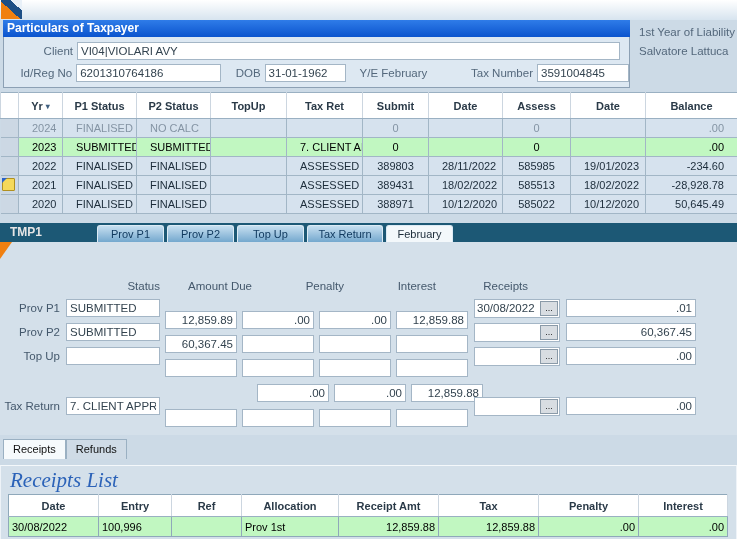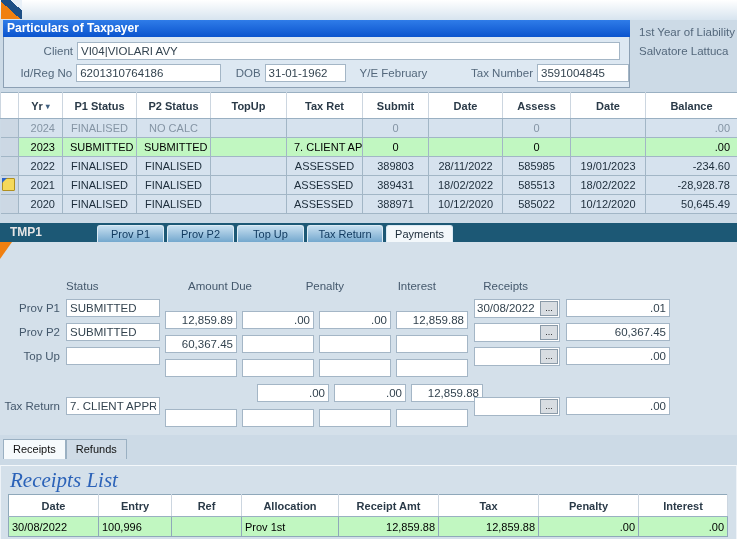--- a/index.html
+++ b/index.html
@@ -35,21 +35,21 @@
   
   table{ border-collapse:collapse; table-layout:fixed; }
   .years-grid{ width:737px; margin-top:4px; border-top:1px solid #9ab0c2; }
   .years-grid th{
     background:#fff; font-weight:bold; font-size:11px; height:26px;
     border-right:1px solid #ccd6e0; border-bottom:1px solid #9ab0c2; border-left:1px solid #ccd6e0;
   }
   .years-grid td{
     background:#d6e2ee; height:19px; font-size:11px; color:#1c2c3a;
     border-right:1px solid #a2b6c6; border-bottom:1px solid #a2b6c6;
-    padding:0 7px; white-space:nowrap; overflow:hidden;
+    padding:0 13px; white-space:nowrap; overflow:hidden;
   }
   .years-grid td.gut{ background:#ccd8e4; padding:0; position:relative; }
   .years-grid tr.dim td:not(.gut){ color:#8494a4; }
   .years-grid tr.sel td:not(.gut){ background:#c1f7c1; color:#000; }
   .ta-c{ text-align:center; } .ta-r{ text-align:right; } .ta-l{ text-align:left; }
   .sort-arrow{ font-size:8px; color:#406080; vertical-align:1px; }
   .note-icon{
     position:absolute; left:1px; top:2px; width:13px; height:13px;
     background:#f5d95a; border:1px solid #b09020; border-radius:1px;
   }
@@ -78,22 +78,22 @@
   .form-row{ display:flex; height:20px; margin-bottom:4px; align-items:center; }
   .c-label{ width:63px; text-align:right; padding-right:3px; color:#44586c; font-size:11.5px; white-space:nowrap; }
   .c-status{ width:94px; margin-left:3px; }
   .c-num{ width:72px; margin-left:5px; text-align:right;margin-top:24px; }
   .c-date{ width:86px; margin-left:6px; display:flex; background:#fff; border:1px solid #a4b6c6; height:19px; align-items:center; }
   .c-date input{ border:none; flex:1; width:60px; background:transparent; font:11.5px "Liberation Sans",sans-serif; color:#33434f; padding:0 2px; outline:none; }
   .lookup-btn{
     width:18px; height:15px; margin-right:1px; background:#d8dde2; border:1px solid #8a9aa8;
     font-size:9px; line-height:12px; text-align:center; color:#222; cursor:default;
   }
-  .c-amt{ width:104px; margin-left:6px; text-align:right; }
-  .lab-status{ width:94px; margin-left:66px; }
+  .c-amt{ width:130px; margin-left:6px; text-align:right; }
+  .lab-status{ width:94px; margin-left:66px;text-align:right; }
   .lab-num{ width:87px; margin-left:5px; text-align:right; }
   .lab-date{ width:86px; margin-left:6px; }
   .lab-amt{ width:108px; margin-left:6px; text-align:right; }
   .spacer-tot{ width:257px; }
   .mt5{ margin-top:5px; }
   
   .receipts-tabs{ display:flex; margin:4px 0 0 3px; height:20px; }
   .rtab{
     padding:0 9px; line-height:19px; font-size:11px; color:#111;
     background:#cfdbe6; border:1px solid #9ab0c2; border-bottom:none; cursor:default;
@@ -250,21 +250,21 @@
   </tbody>
     </table>
 
   <div class="tmp-bar">
     <span class="tmp-label">TMP1</span>
     <div class="tabs">
       <div class="tab">Prov P1</div>
       <div class="tab">Prov P2</div>
       <div class="tab">Top Up</div>
       <div class="tab wide">Tax Return</div>
-      <div class="tab active">Payments</div>
+      <div class="tab active">February</div>
     </div>
   </div>
 
   <div class="payments-panel">
     <div class="corner-fold"></div>
 
     <div class="col-labels">
       <span class="lab-status">Status</span>
       <span class="lab-num">Amount Due</span>
       <span class="lab-num">Penalty</span>

